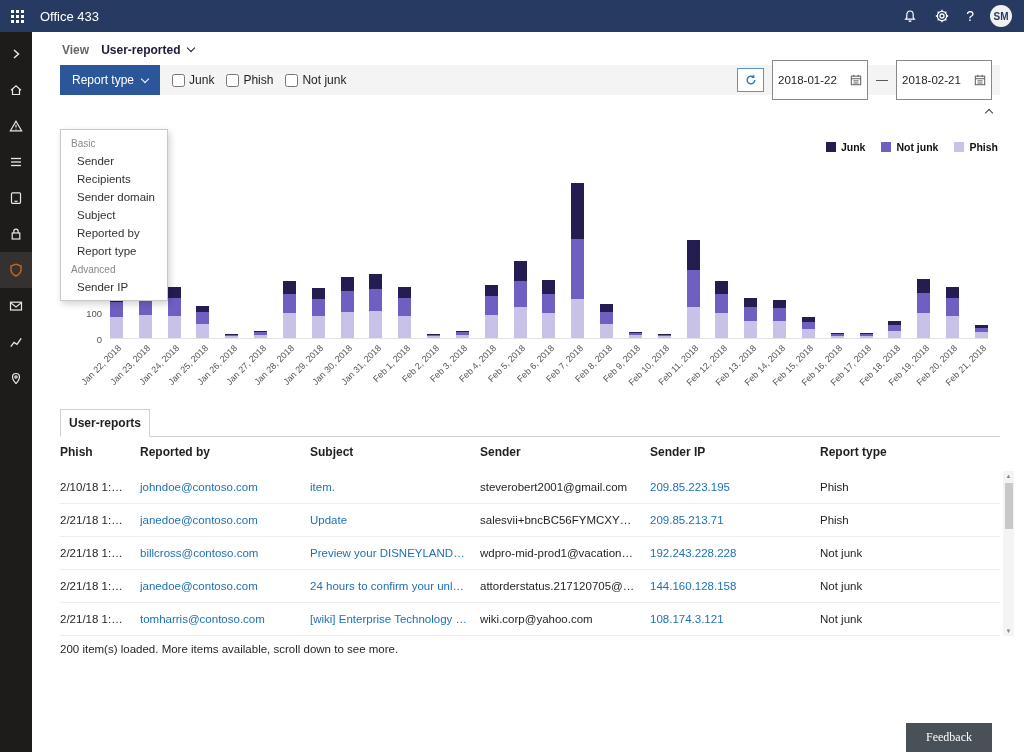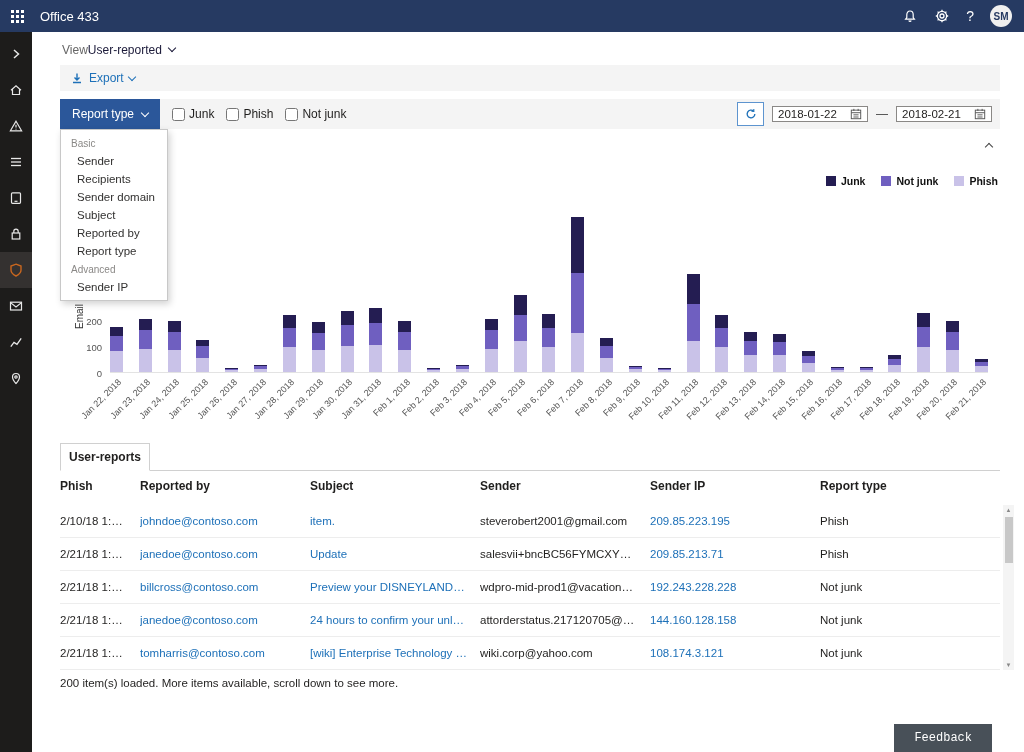--- a/index.html
+++ b/index.html
@@ -22,40 +22,40 @@
   .avatar { width:22px; height:22px; border-radius:50%; background:#f0f0f0; color:#263a62;
     display:grid; place-items:center; font-size:10px; font-weight:bold; cursor:pointer; }
   
   .sidebar { position:absolute; top:32px; left:0; bottom:0; width:32px; background:#1d1c1b;
     display:flex; flex-direction:column; align-items:center; padding-top:4px; z-index:25; }
   .nav-item { width:32px; height:36px; display:grid; place-items:center; cursor:pointer; }
   .nav-item.active { background:#343130; }
   .nav-item svg { width:16px; height:16px; display:block; }
   
   .main { position:absolute; top:32px; left:32px; right:0; bottom:0; background:#fff; }
-  .view-row { padding:10px 0 8px 30px; height:33px; display:flex; align-items:center; gap:0; }
+  .view-row { padding:10px 0 8px 30px; height:33px; display:flex; align-items:center; gap:12px;font-weight:bold; }
   .view-label { color:#666; }
   .view-select { display:flex; align-items:center; gap:7px; cursor:pointer; color:#1b1a39; }
   .chev { display:inline-block; width:6px; height:6px;
     border-right:1.6px solid currentColor; border-bottom:1.6px solid currentColor; }
   .chev.down { transform:rotate(45deg); margin-top:-3px; }
   .chev.up { transform:rotate(-135deg); margin-top:4px; }
   .export-bar { margin:0 24px 8px 28px; height:26px; background:#f4f4f4;
     display:flex; align-items:center; padding-left:10px; }
   .export-btn { color:#1d70b8; display:flex; align-items:center; gap:5px; cursor:pointer; }
   .filter-bar { margin:0 24px 0 28px; height:30px; background:#f4f4f4;
     display:flex; align-items:center; gap:12px; }
   .report-type-btn { height:30px; background:#2b579a; color:#fff; border:none; padding:0 12px;
     font-size:12px; font-family:inherit; display:flex; align-items:center; gap:8px; cursor:pointer; }
   .cb-label { display:flex; align-items:center; gap:4px; cursor:pointer; }
   .cb-label input { width:13px; height:13px; margin:0; }
   .filter-right { margin-left:auto; display:flex; align-items:center; gap:8px; padding-right:8px; }
   .refresh-btn { width:27px; height:24px; background:#fff; border:1px solid #5d94cf;
     display:grid; place-items:center; cursor:pointer; }
-  .date-box { width:96px; height:16px; background:#fff; border:1px solid #8a8886;
+  .date-box { width:96px; height:40px; background:#fff; border:1px solid #8a8886;
     display:flex; align-items:center; justify-content:space-between; padding:0 5px;
     font-size:11.5px; cursor:text; }
   .range-dash { color:#444; }
   
   .dropdown { position:absolute; top:97px; left:28px; width:108px; background:#fff;
     border:1px solid #c8c8c8; box-shadow:2px 3px 7px rgba(0,0,0,.18); z-index:20; padding:4px 0; }
   .dd-header { font-size:10px; color:#8a8886; padding:4px 10px 2px; line-height:12px; }
   .dd-item { font-size:11.5px; line-height:13px; padding:2.5px 10px 2.5px 16px; cursor:pointer; color:#323130; }
   
   .chart-section { position:relative; margin:0 24px 0 28px; height:308px; }
@@ -88,21 +88,21 @@
   .tbl-row { padding:10px 0; border-bottom:1px solid #ededed; background:#fff; font-size:11.5px; }
   .cell { padding-right:12px; overflow:hidden; white-space:nowrap; text-overflow:ellipsis; }
   .link { color:#1d70b8; cursor:pointer; }
   .scrollbar { position:absolute; right:-14px; top:0; bottom:0; width:11px; background:#f4f4f4; }
   .sb-arrow { position:absolute; left:0; width:11px; text-align:center; font-size:6px; color:#888;
     line-height:10px; cursor:pointer; }
   .sb-arrow.up { top:0; } .sb-arrow.down { bottom:0; }
   .sb-thumb { position:absolute; left:1.5px; top:12px; width:8px; height:46px; background:#c8c8c8; cursor:grab; }
   .status-line { margin:7px 24px 16px 28px; font-size:11.5px; }
   .feedback-btn { position:absolute; right:32px; bottom:0; background:#485058; color:#fff;
-    border:none; padding:7px 20px; font-size:12px; font-family:Liberation Mono, monospace; cursor:pointer; }
+    border:none; padding:7px 20px; font-size:12px; font-family:Liberation Serif, serif; cursor:pointer; }
 </style>
 </head>
 <body>
 
 <div class="suitebar">
   <div class="waffle">
     <div class="waffle-grid">
       <span></span>
         <span></span>
         <span></span>
@@ -194,29 +194,20 @@
 <div class="main">
 
   <div class="view-row">
     <span class="view-label">View</span>
     <span class="view-select">
       <span>User-reported</span>
       <span class="chev down"></span>
     </span>
   </div>
 
-  <div class="export-bar">
-    <span class="export-btn">
-      <svg width="14" height="14" viewBox="0 0 14 14" fill="none" stroke="#1d70b8" stroke-width="1.4">
-        <path d="M7 2.5 V8.5 M4.5 6.5 L7 9 L9.5 6.5 M3 11.5 H11"></path>
-      </svg>
-      <span>Export</span>
-      <span class="chev down"></span>
-    </span>
-  </div>
 
   <div class="filter-bar">
     <button class="report-type-btn">
       <span>Report type</span>
       <span class="chev down"></span>
     </button>
     <label class="cb-label">
       <input type="checkbox" style="">
       <span>Junk</span>
     </label>

